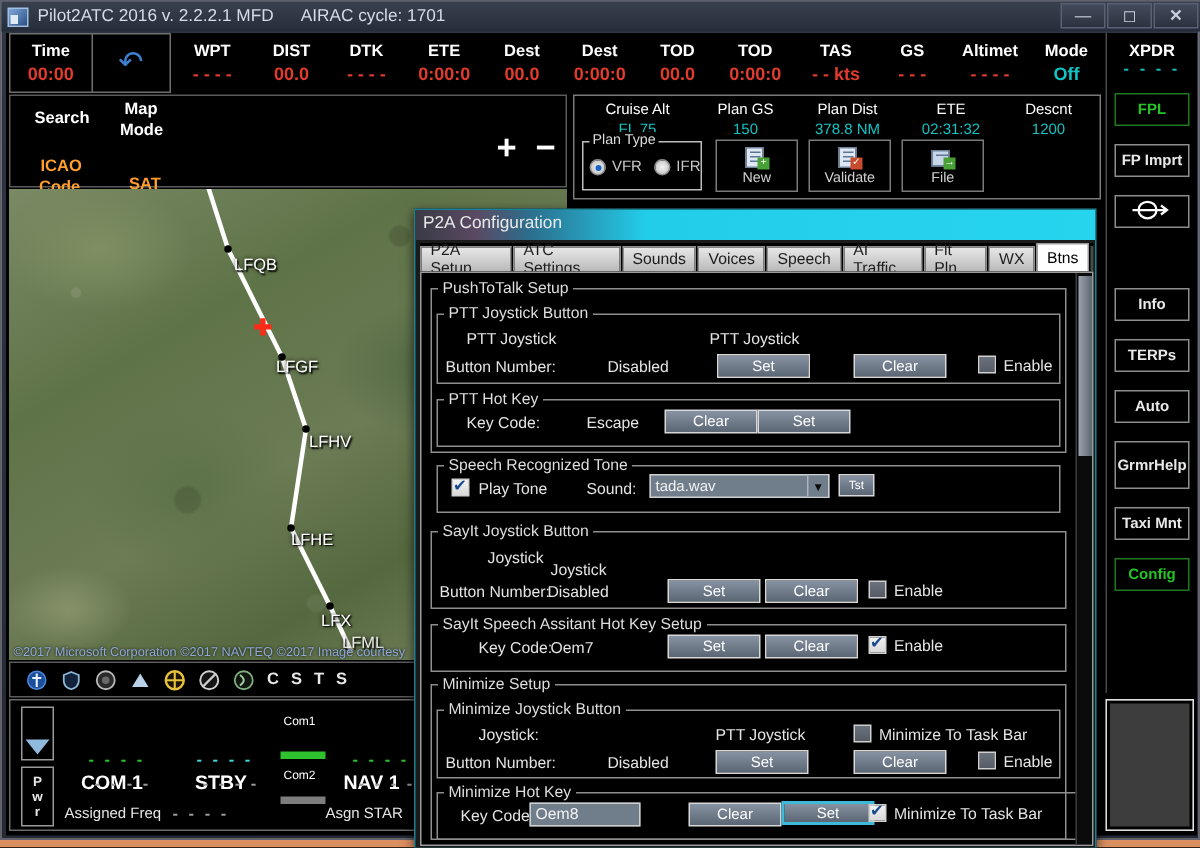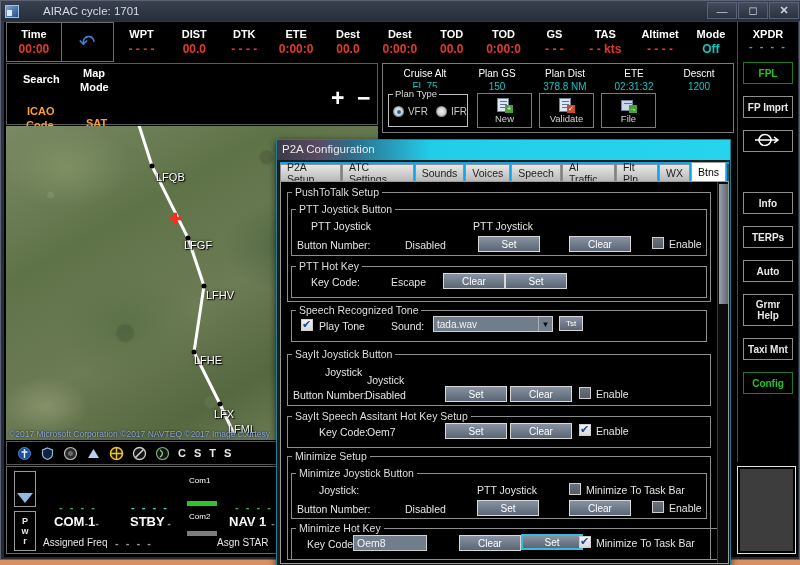--- a/index.html
+++ b/index.html
@@ -241,21 +241,21 @@
   .dlg-title {
     height: 20px; width: 100%;
     background: linear-gradient(90deg, #3a3a45 0%, #5a4a63 9%, #2b6f8e 17%, #22cdea 34%, #27d4ee 100%);
     position: relative;
   }
   .dlg-title .tt {
     position: absolute; left: 5px; top: 3px; color: #e9e9e9; font-size: 11.5px;
   }
   .tabstrip {
     position: absolute; left: 3px; top: 22px; width: 449px; height: 19px;
-    background: #0ea5e9; display: flex; align-items: flex-end;
+    background: #000000; display: flex; align-items: flex-end;
   }
   .tab {
     height: 17px; padding: 0 6px; margin-right: 1px;
     background: linear-gradient(#e8e8e8, #b9b9b9);
     border: 1px solid #8f8f8f; border-bottom: none;
     color: #1c1c1c; font-size: 10.5px;
     display: flex; align-items: center;
   }
   .tab.active {
     background: #ffffff; height: 19px; color: #000;
@@ -325,20 +325,21 @@
 </style>
 </head>
 <body>
 
 <div id="root">
 
   <div class="os-frame">
 
     <div class="titlebar">
       <div class="app-ico"></div>
+      <span class="title-text">Pilot2ATC 2016 v. 2.2.2.1 MFD</span>
       <span class="title-airac">AIRAC cycle: 1701</span>
       <div class="wbtns">
         <div class="wbtn">—</div>
         <div class="wbtn">◻</div>
         <div class="wbtn close">✕</div>
       </div>
     </div>
 
     <div class="mfd">
 
@@ -375,27 +376,27 @@
           <div class="val">0:00:0</div>
         </div>
         <div class="cell" style="width:52px">
           <div class="lbl">TOD</div>
           <div class="val">00.0</div>
         </div>
         <div class="cell" style="width:56px">
           <div class="lbl">TOD</div>
           <div class="val">0:00:0</div>
         </div>
+        <div class="cell" style="width:56px">
+          <div class="lbl">TAS</div>
+          <div class="val">- - kts</div>
+        </div>
         <div class="cell" style="width:50px">
           <div class="lbl">GS</div>
           <div class="val">- - -</div>
-        </div>
-        <div class="cell" style="width:56px">
-          <div class="lbl">TAS</div>
-          <div class="val">- - kts</div>
         </div>
         <div class="cell" style="width:58px">
           <div class="lbl">Altimet</div>
           <div class="val">- - - -</div>
         </div>
         <div class="cell cyan" style="width:48px">
           <div class="lbl">Mode</div>
           <div class="val">Off</div>
         </div>
       </div>
@@ -571,21 +572,21 @@
             <svg width="30" height="14">
                 <ellipse cx="12" cy="7" rx="6" ry="5.5" fill="none" stroke="#fff" stroke-width="1.5"></ellipse>
                 <path d="M2 7 H24 M21 4 L25 7 L21 10" stroke="#fff" stroke-width="1.5" fill="none"></path>
               </svg>
           </span>
         </div>
         <div class="sb-gap"></div>
         <div class="sb-btn">Info</div>
         <div class="sb-btn">TERPs</div>
         <div class="sb-btn">Auto</div>
-        <div class="sb-btn" style="min-height:32px; flex-direction:column">
+        <div class="sb-btn" style="min-height:32px; ">
           <span>Grmr</span>
           <span>Help</span>
         </div>
         <div class="sb-btn">Taxi Mnt</div>
         <div class="sb-btn green">Config</div>
       </div>
 
       <div class="bottom-right-box"></div>
 
       <div class="dlg" style="left:272px; top:117px;">

